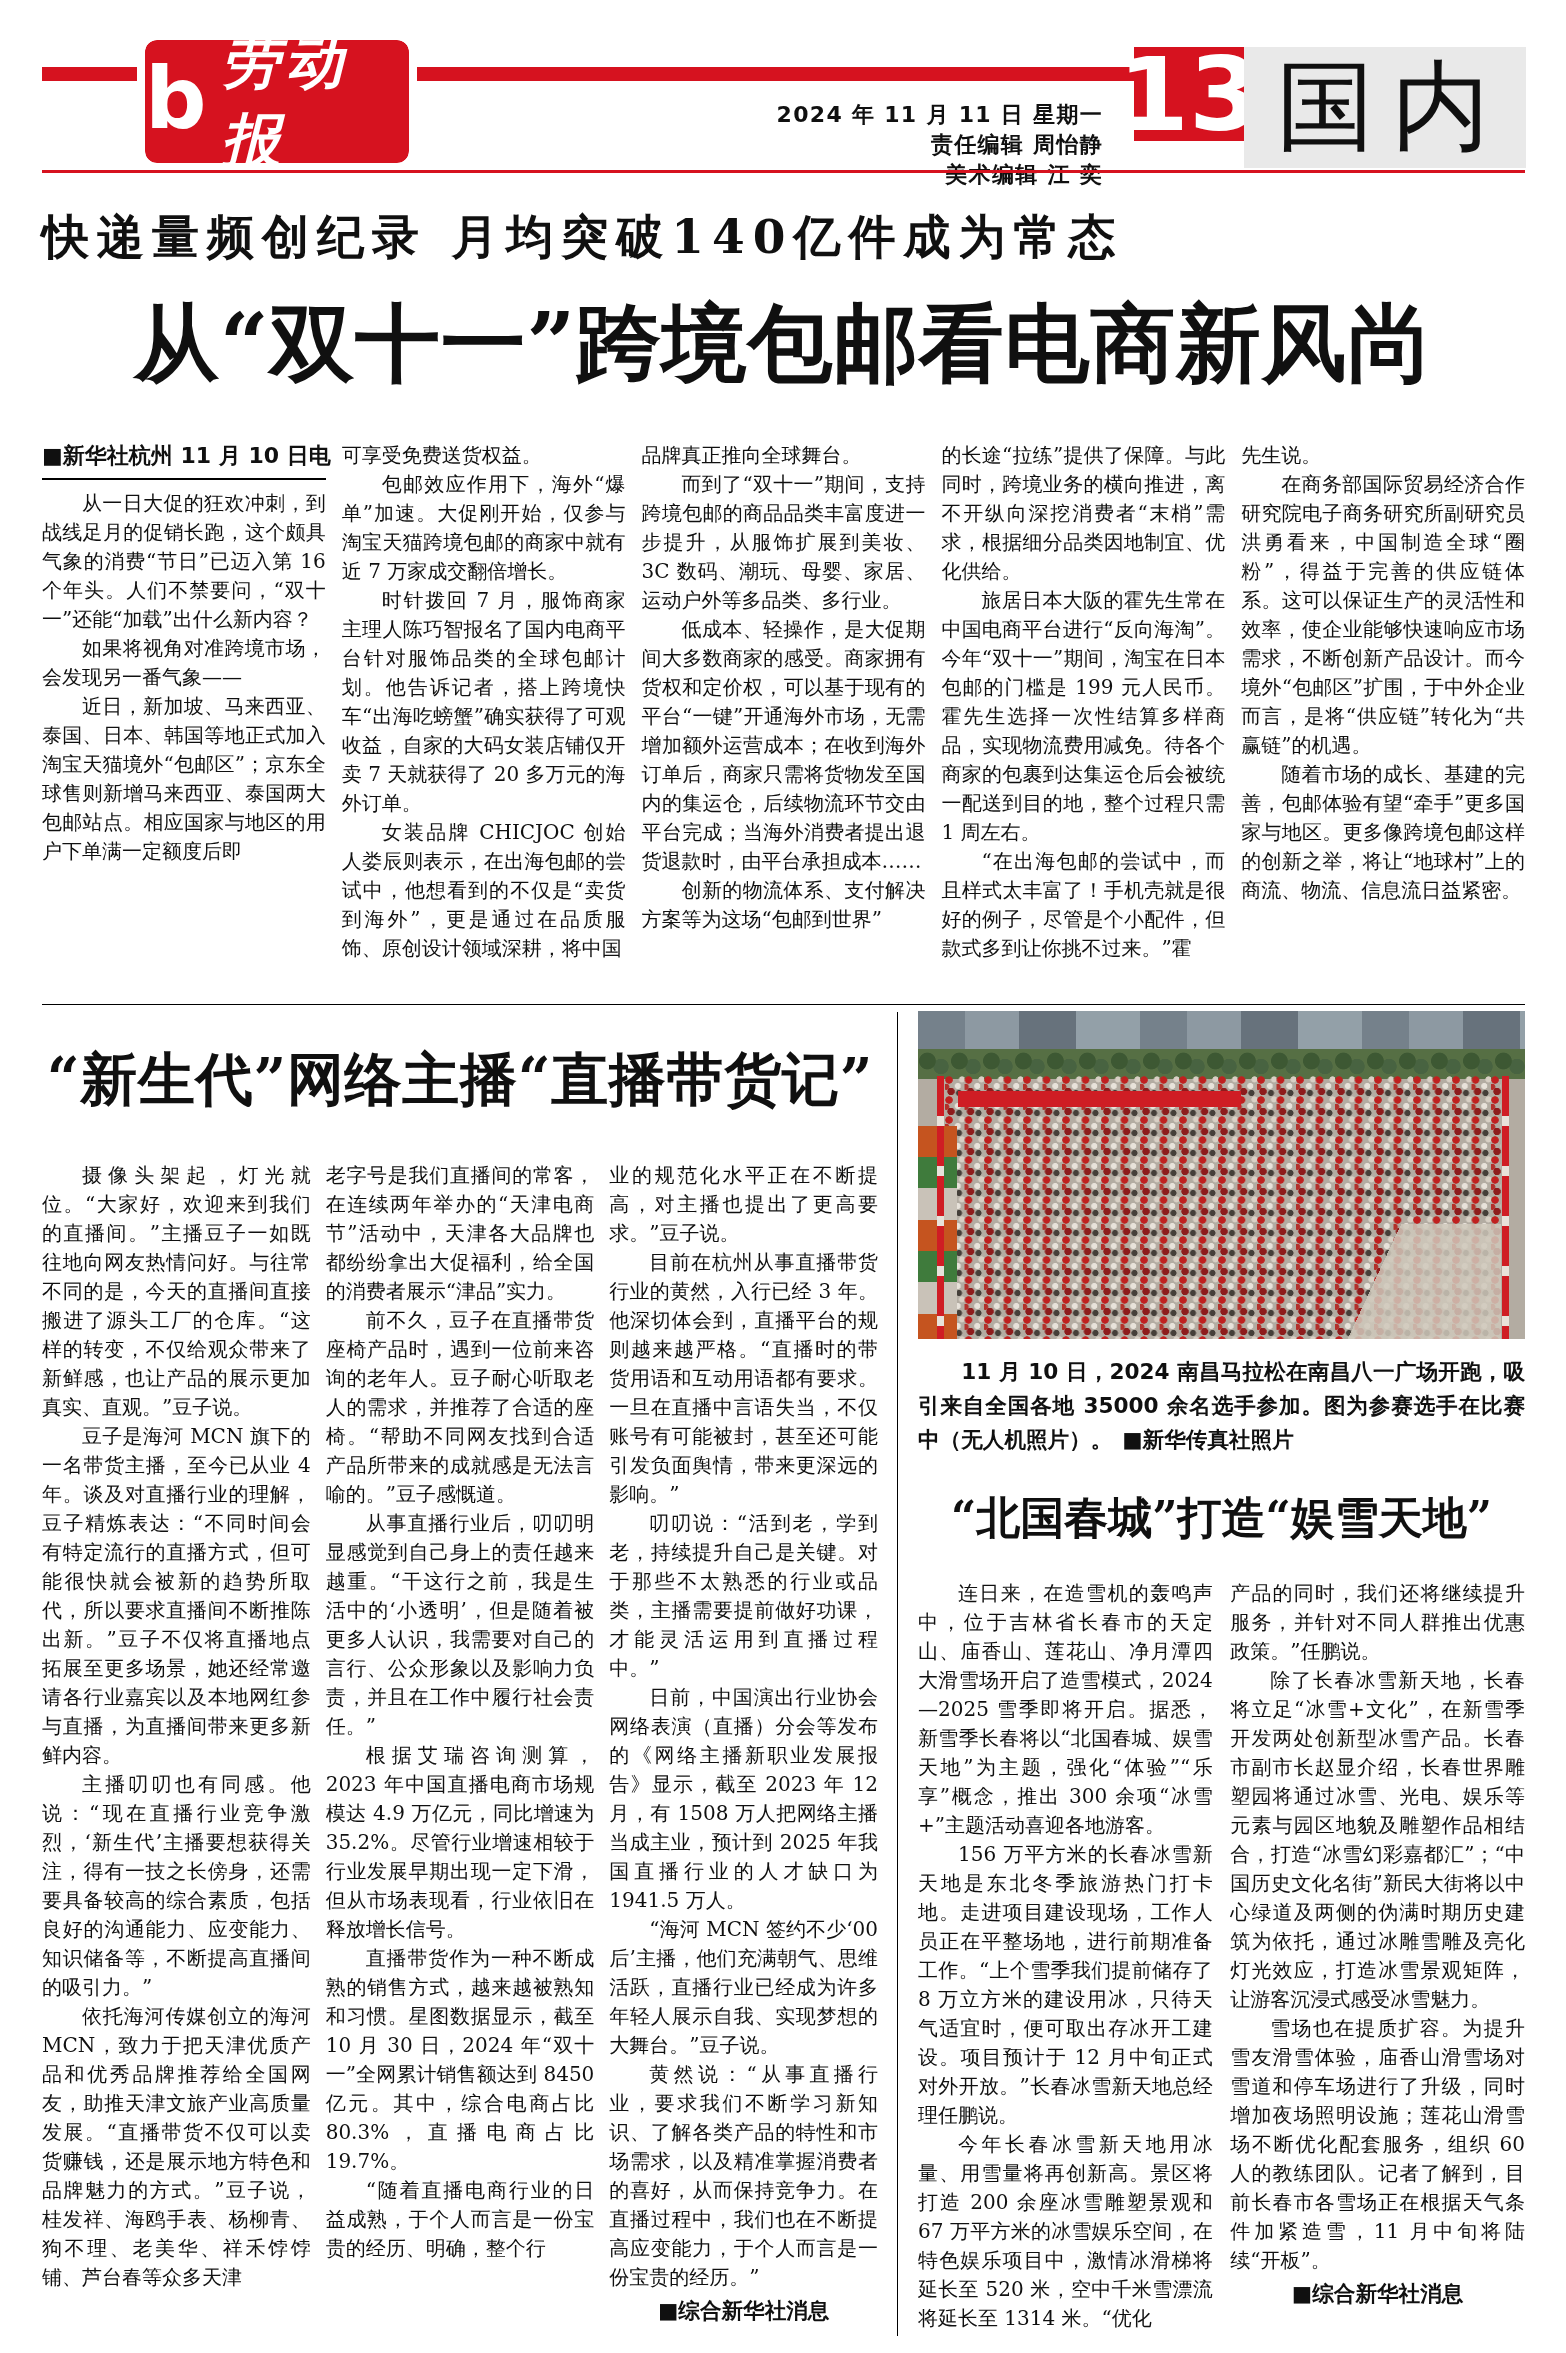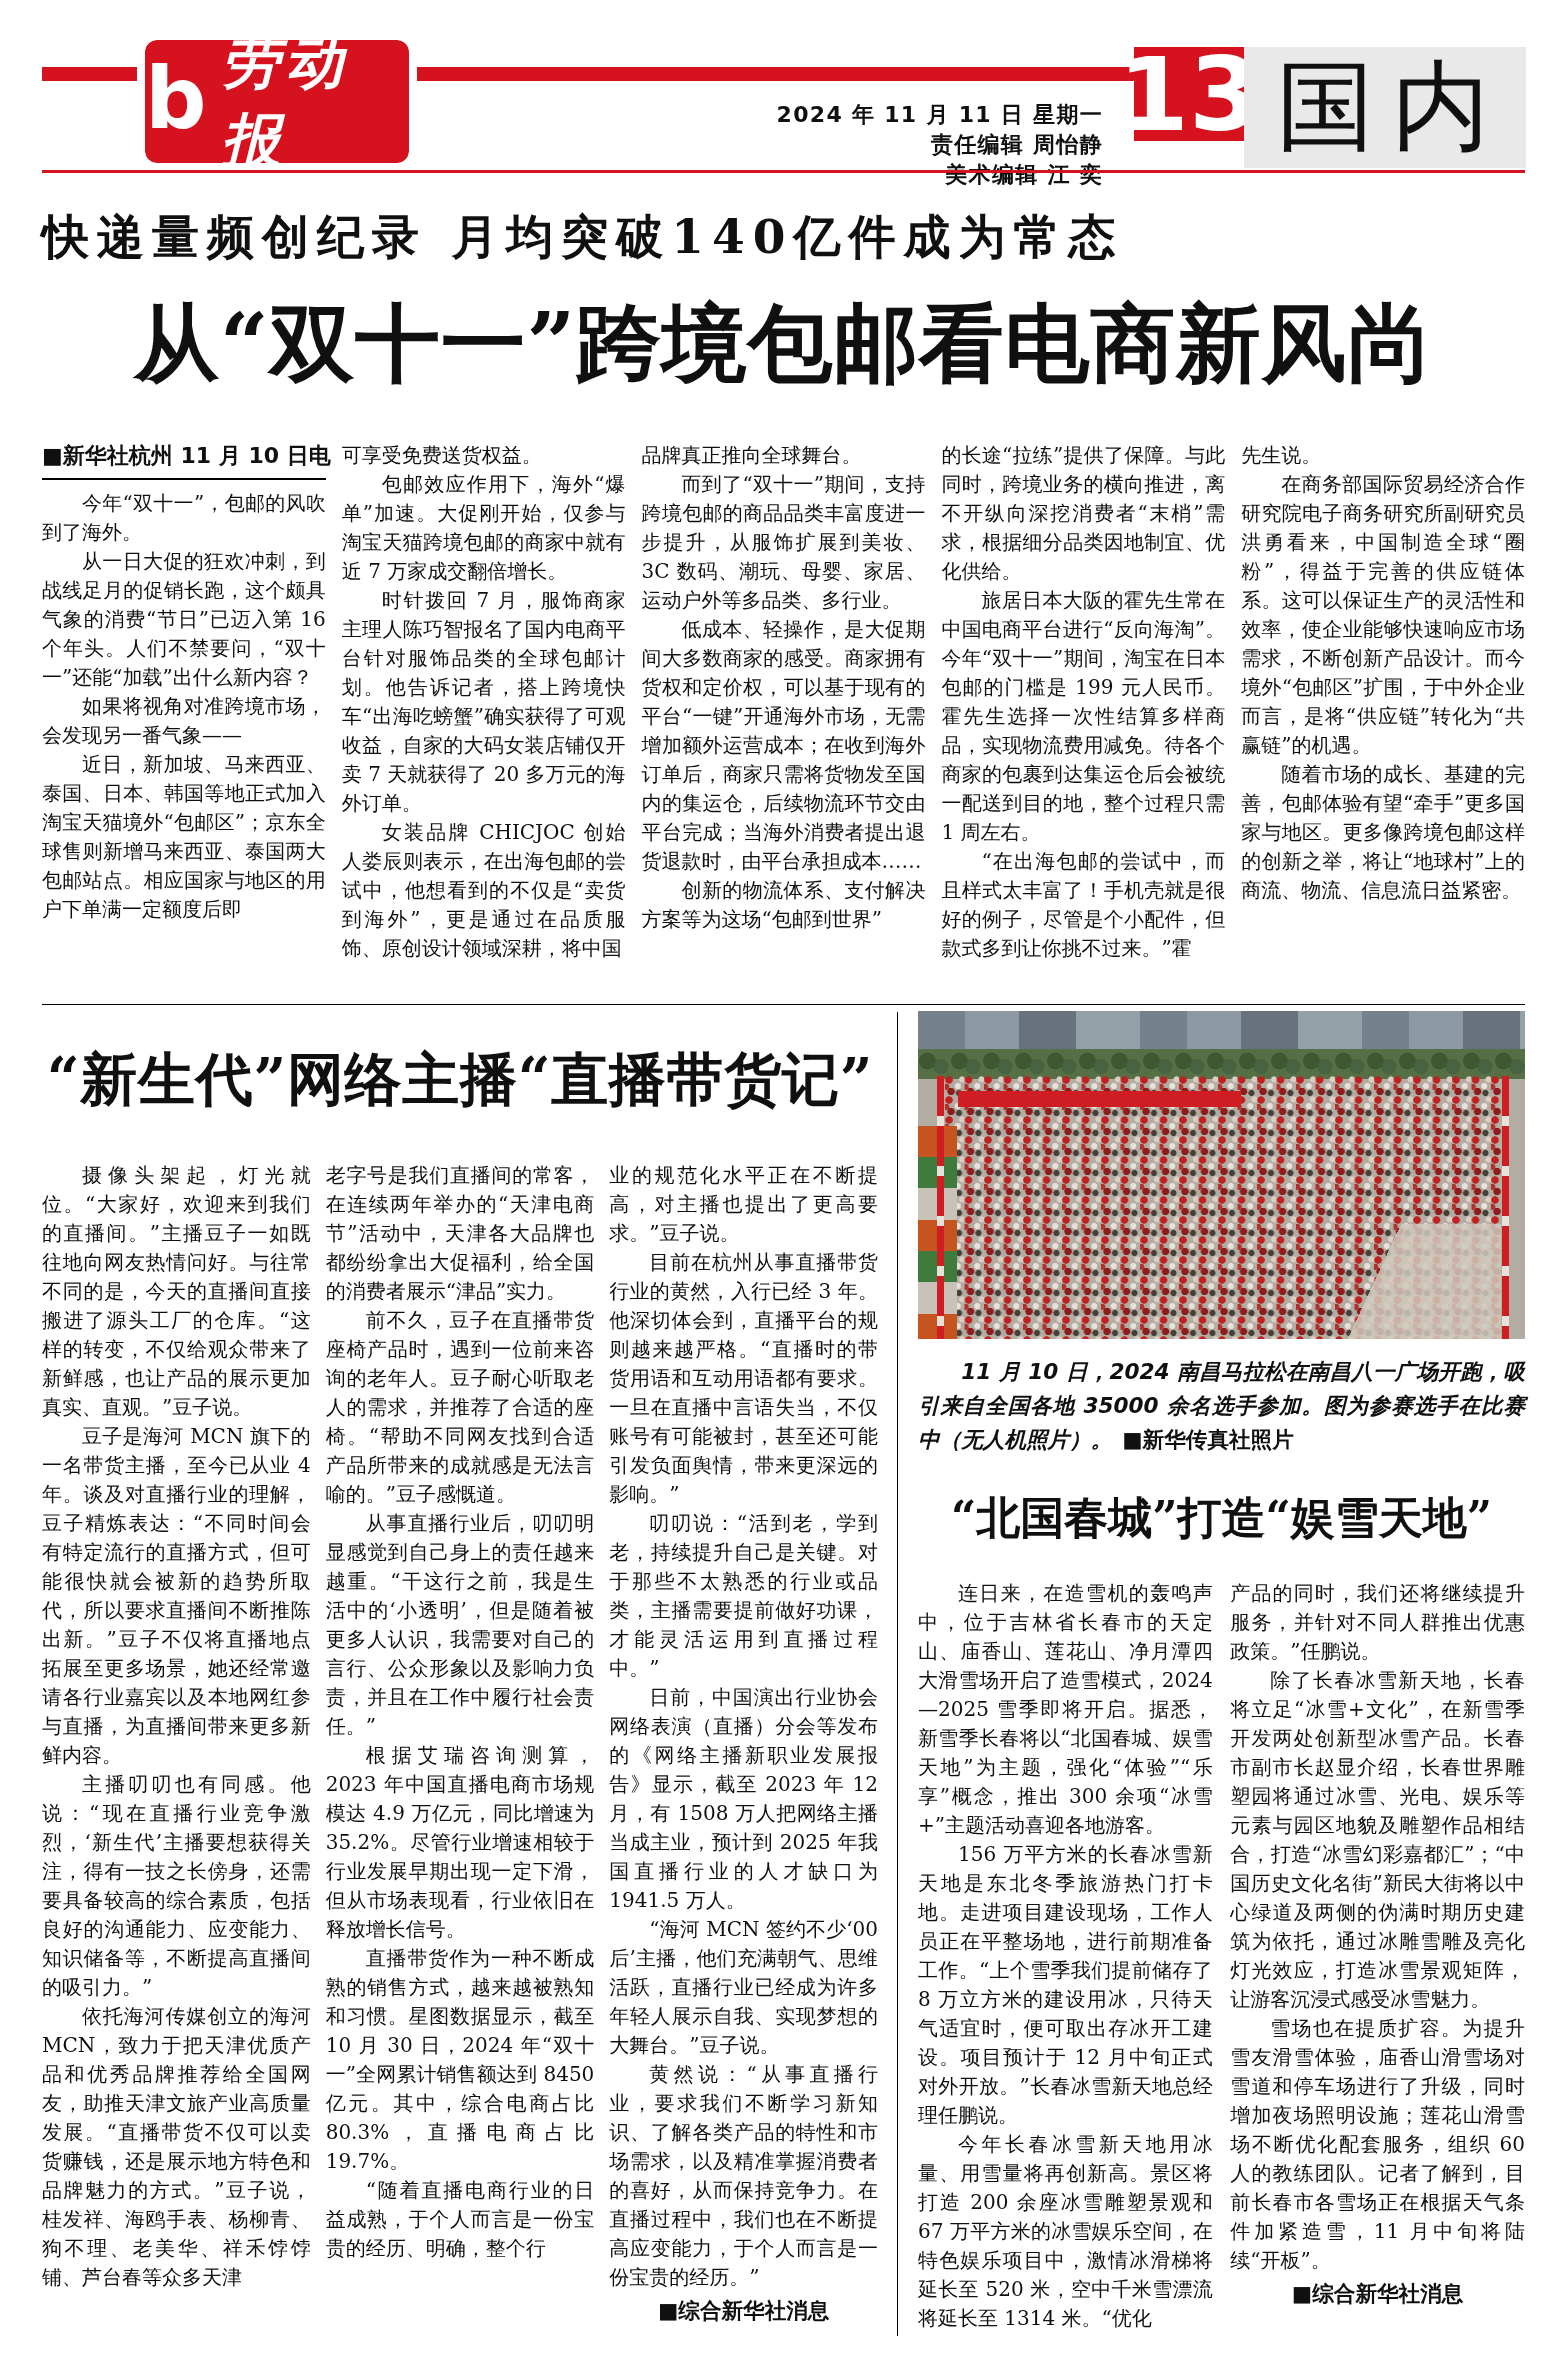--- a/index.html
+++ b/index.html
@@ -59,21 +59,21 @@
       radial-gradient(circle at 6px 15.5px,#8e1c1c 3.4px,transparent 4px),
       radial-gradient(circle at 17px 3.4px,#d8d0c5 2.7px,transparent 3.4px),
       radial-gradient(circle at 1.3px 10.8px,#b3302a 2.7px,transparent 3.4px),
       radial-gradient(circle at 14px 17px,#453f39 2.7px,transparent 3.4px);
     background-size:19.5px 20px;}
   .ph-plaza{position:absolute;right:24px;bottom:0;width:202px;height:115px;
     background:linear-gradient(115deg,transparent 0 40%,#cfc8bb 40%);opacity:.85;}
   .ph-banner{position:absolute;top:65px;bottom:0;width:6.7px;background:repeating-linear-gradient(180deg,#cf1d24 0 40px,#e8e2da 40px 50px);}
   .ph-banner.l{left:19px;} .ph-banner.r{right:16px;}
   .caption{margin-top:16px;font-family:"DejaVu Sans","Liberation Sans",sans-serif;font-weight:700;
-           font-size:21.6px;line-height:34px;text-align:justify;text-indent:2em;font-style:italic;}
+           font-size:21.6px;line-height:34px;text-align:justify;text-indent:2em;}
   .capcredit{font-family:"DejaVu Sans","Liberation Sans",sans-serif;font-weight:700;font-size:21.6px;
              line-height:34px;text-align:center;padding-right:27px;margin-top:-34px;}
   .h3{margin:32px 0 0 0;text-align:center;font-size:44px;font-weight:900;white-space:nowrap;}
   .cols2{margin-top:31px;display:flex;gap:17.5px;height:795px;overflow:hidden;}
   .colx{flex:1;min-width:0;text-align:justify;font-size:20px;line-height:29px;}
   .credit{font-family:"DejaVu Sans","Liberation Sans",sans-serif;font-weight:700;font-size:21.6px;
           text-align:center;margin-top:4px;}
 </style>
 </head>
 <body>
@@ -94,21 +94,20 @@
   <div class="secbox">国内</div>
   <div class="redrule"></div>
 
   <section class="a1">
     <div class="kicker">快递量频创纪录  月均突破140亿件成为常态</div>
     <h1 class="h1">从“双十一”跨境包邮看电商新风尚</h1>
     <div class="cols5">
       <div class="col">
         <div class="byline">■新华社杭州 11 月 10 日电</div>
         <div>
-            <p class="para">今年“双十一”，包邮的风吹到了海外。</p>
             <p class="para">从一日大促的狂欢冲刺，到战线足月的促销长跑，这个颇具气象的消费“节日”已迈入第 16 个年头。人们不禁要问，“双十一”还能“加载”出什么新内容？</p>
             <p class="para">如果将视角对准跨境市场，会发现另一番气象——</p>
             <p class="para">近日，新加坡、马来西亚、泰国、日本、韩国等地正式加入淘宝天猫境外“包邮区”；京东全球售则新增马来西亚、泰国两大包邮站点。相应国家与地区的用户下单满一定额度后即</p>
           </div>
       </div>
       <div class="col">
           <p class="para cont">可享受免费送货权益。</p>
           <p class="para">包邮效应作用下，海外“爆单”加速。大促刚开始，仅参与淘宝天猫跨境包邮的商家中就有近 7 万家成交翻倍增长。</p>
           <p class="para">时针拨回 7 月，服饰商家主理人陈巧智报名了国内电商平台针对服饰品类的全球包邮计划。他告诉记者，搭上跨境快车“出海吃螃蟹”确实获得了可观收益，自家的大码女装店铺仅开卖 7 天就获得了 20 多万元的海外订单。</p>
           <p class="para">女装品牌 CHICJOC 创始人娄辰则表示，在出海包邮的尝试中，他想看到的不仅是“卖货到海外”，更是通过在品质服饰、原创设计领域深耕，将中国</p>

